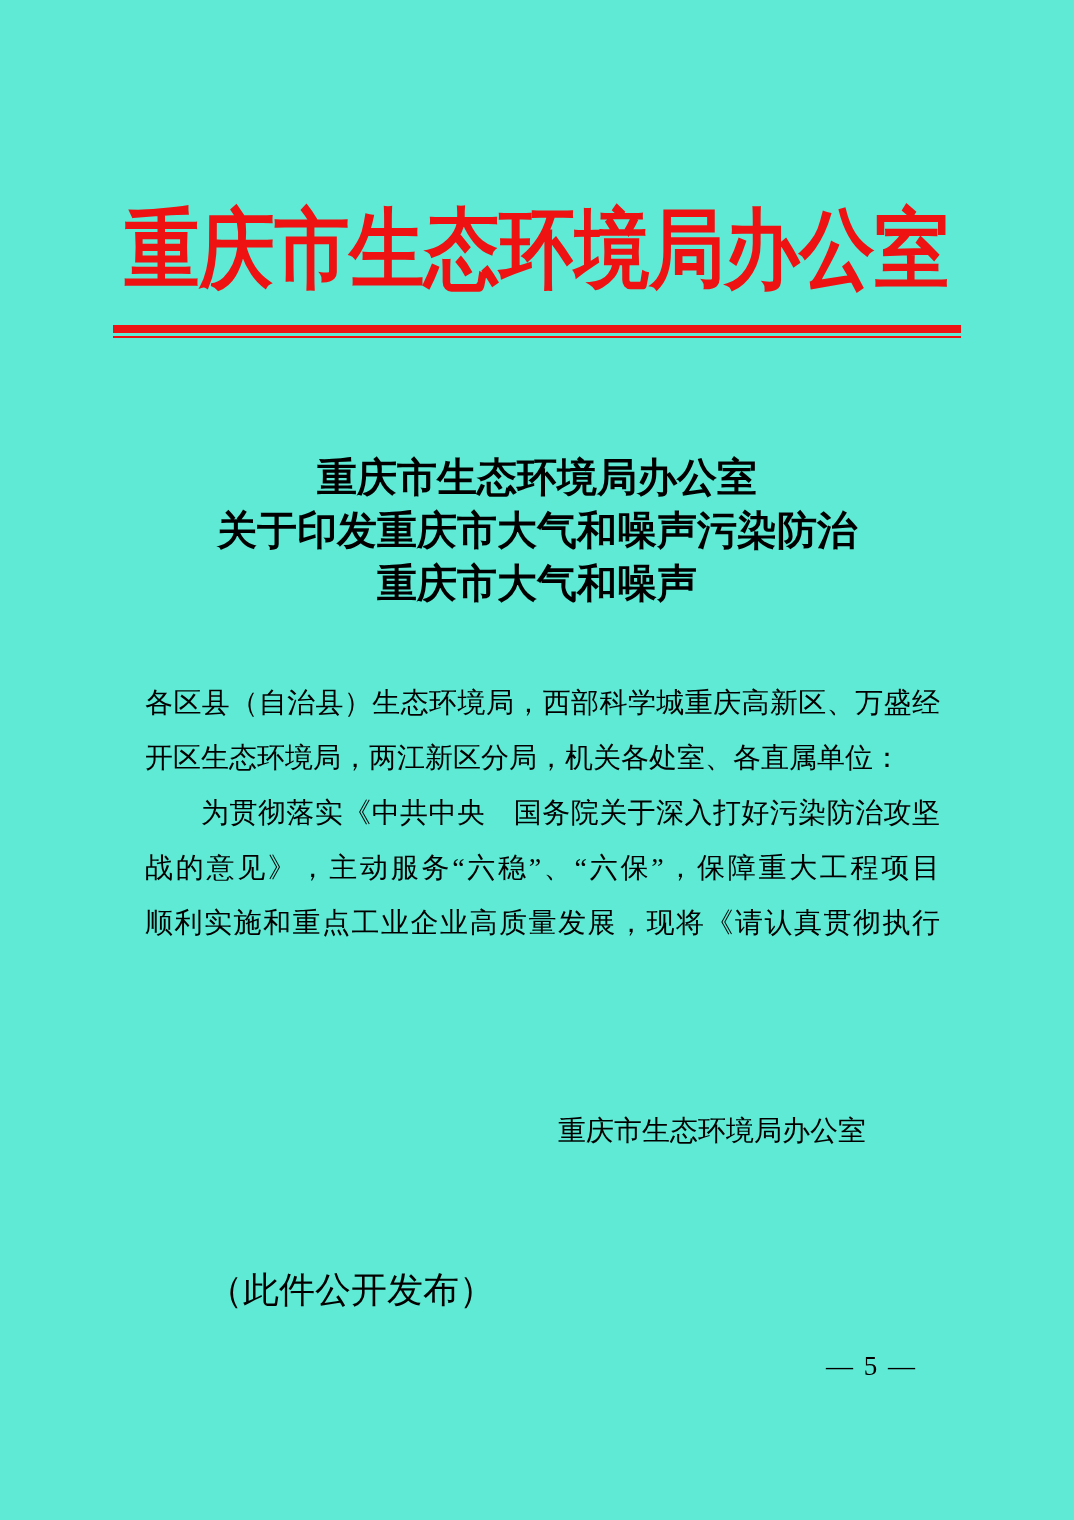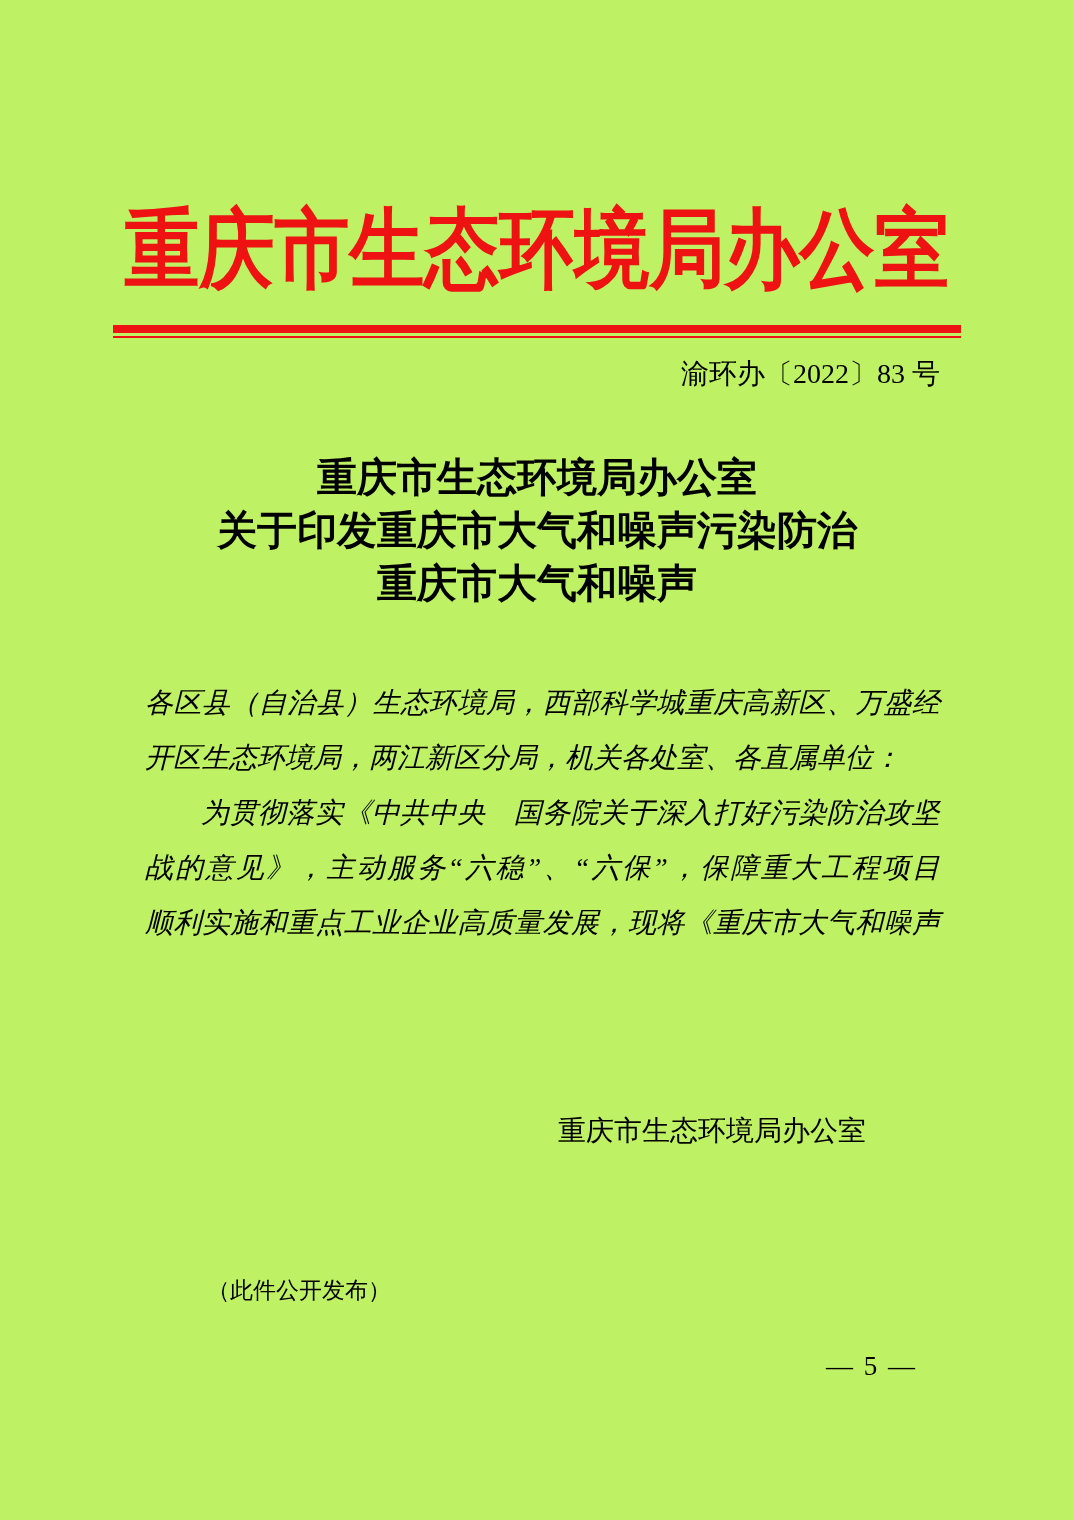--- a/index.html
+++ b/index.html
@@ -2,21 +2,21 @@
 <html><head>
 <meta charset="utf-8">
 <style>
   * { box-sizing: border-box; }
   html, body { margin: 0; padding: 0; background: #ffffff; }
   .page {
     position: relative;
     width: 1074px;
     height: 1520px;
     margin: 0 auto;
-    background: #bef264;
+    background: #5eead4;
     font-family: "Liberation Serif", "DejaVu Serif", serif;
     color: #000000;
     overflow: hidden;
   }
 
   
   .letterhead {
     position: absolute;
     top: 204px;
     left: 0;
@@ -71,21 +71,21 @@
 
   
   .body-text {
     position: absolute;
     top: 675px;
     left: 145px;
     width: 795px;
     font-size: 28px;
     line-height: 55px;
   }
-  .body-line { height: 55px; white-space: nowrap; font-style: italic; }
+  .body-line { height: 55px; white-space: nowrap; }
   .body-line.j {
     white-space: normal;
     text-align: justify;
     text-align-last: justify;
   }
   .indent2 { text-indent: 2em; }
 
   
   .signature-block {
     position: absolute;
@@ -94,22 +94,22 @@
     font-size: 28px;
     line-height: 56px;
     text-align: center;
     white-space: nowrap;
   }
 
   
   .public-note {
     position: absolute;
     top: 1263px;
-    left: 161px;
-    font-size: 23px;
+    left: 135px;
+    font-size: 36px;
     line-height: 55px;
     text-indent: 2em;
     white-space: nowrap;
   }
 
   
   .page-number {
     position: absolute;
     top: 1352px;
     right: 157px;
@@ -122,34 +122,33 @@
 </head>
 <body>
 
 <div class="page">
 
   <div class="letterhead" style="color: rgb(238, 18, 18);">重庆市生态环境局办公室</div>
 
   <div class="rule-thick" style="background: rgb(238, 18, 18);"></div>
   <div class="rule-thin" style="background: rgb(238, 18, 18);"></div>
 
-  <div class="doc-number">渝环办〔2022〕83 号</div>
 
   <div class="title">
     <div>重庆市生态环境局办公室</div>
     <div>关于印发重庆市大气和噪声污染防治</div>
     <div>重庆市大气和噪声</div>
   </div>
 
   <div class="body-text">
     <div class="body-line j">各区县（自治县）生态环境局，西部科学城重庆高新区、万盛经</div>
     <div class="body-line">开区生态环境局，两江新区分局，机关各处室、各直属单位：</div>
     <div class="body-line j indent2">为贯彻落实《中共中央　国务院关于深入打好污染防治攻坚</div>
     <div class="body-line j">战的意见》，主动服务“六稳”、“六保”，保障重大工程项目</div>
-    <div class="body-line j">顺利实施和重点工业企业高质量发展，现将《重庆市大气和噪声</div>
+    <div class="body-line j">顺利实施和重点工业企业高质量发展，现将《请认真贯彻执行</div>
   </div>
 
   <div class="signature-block">
     <div>重庆市生态环境局办公室</div>
   </div>
 
   <div class="public-note">（此件公开发布）</div>
 
   <div class="page-number">— 5 —</div>
 

